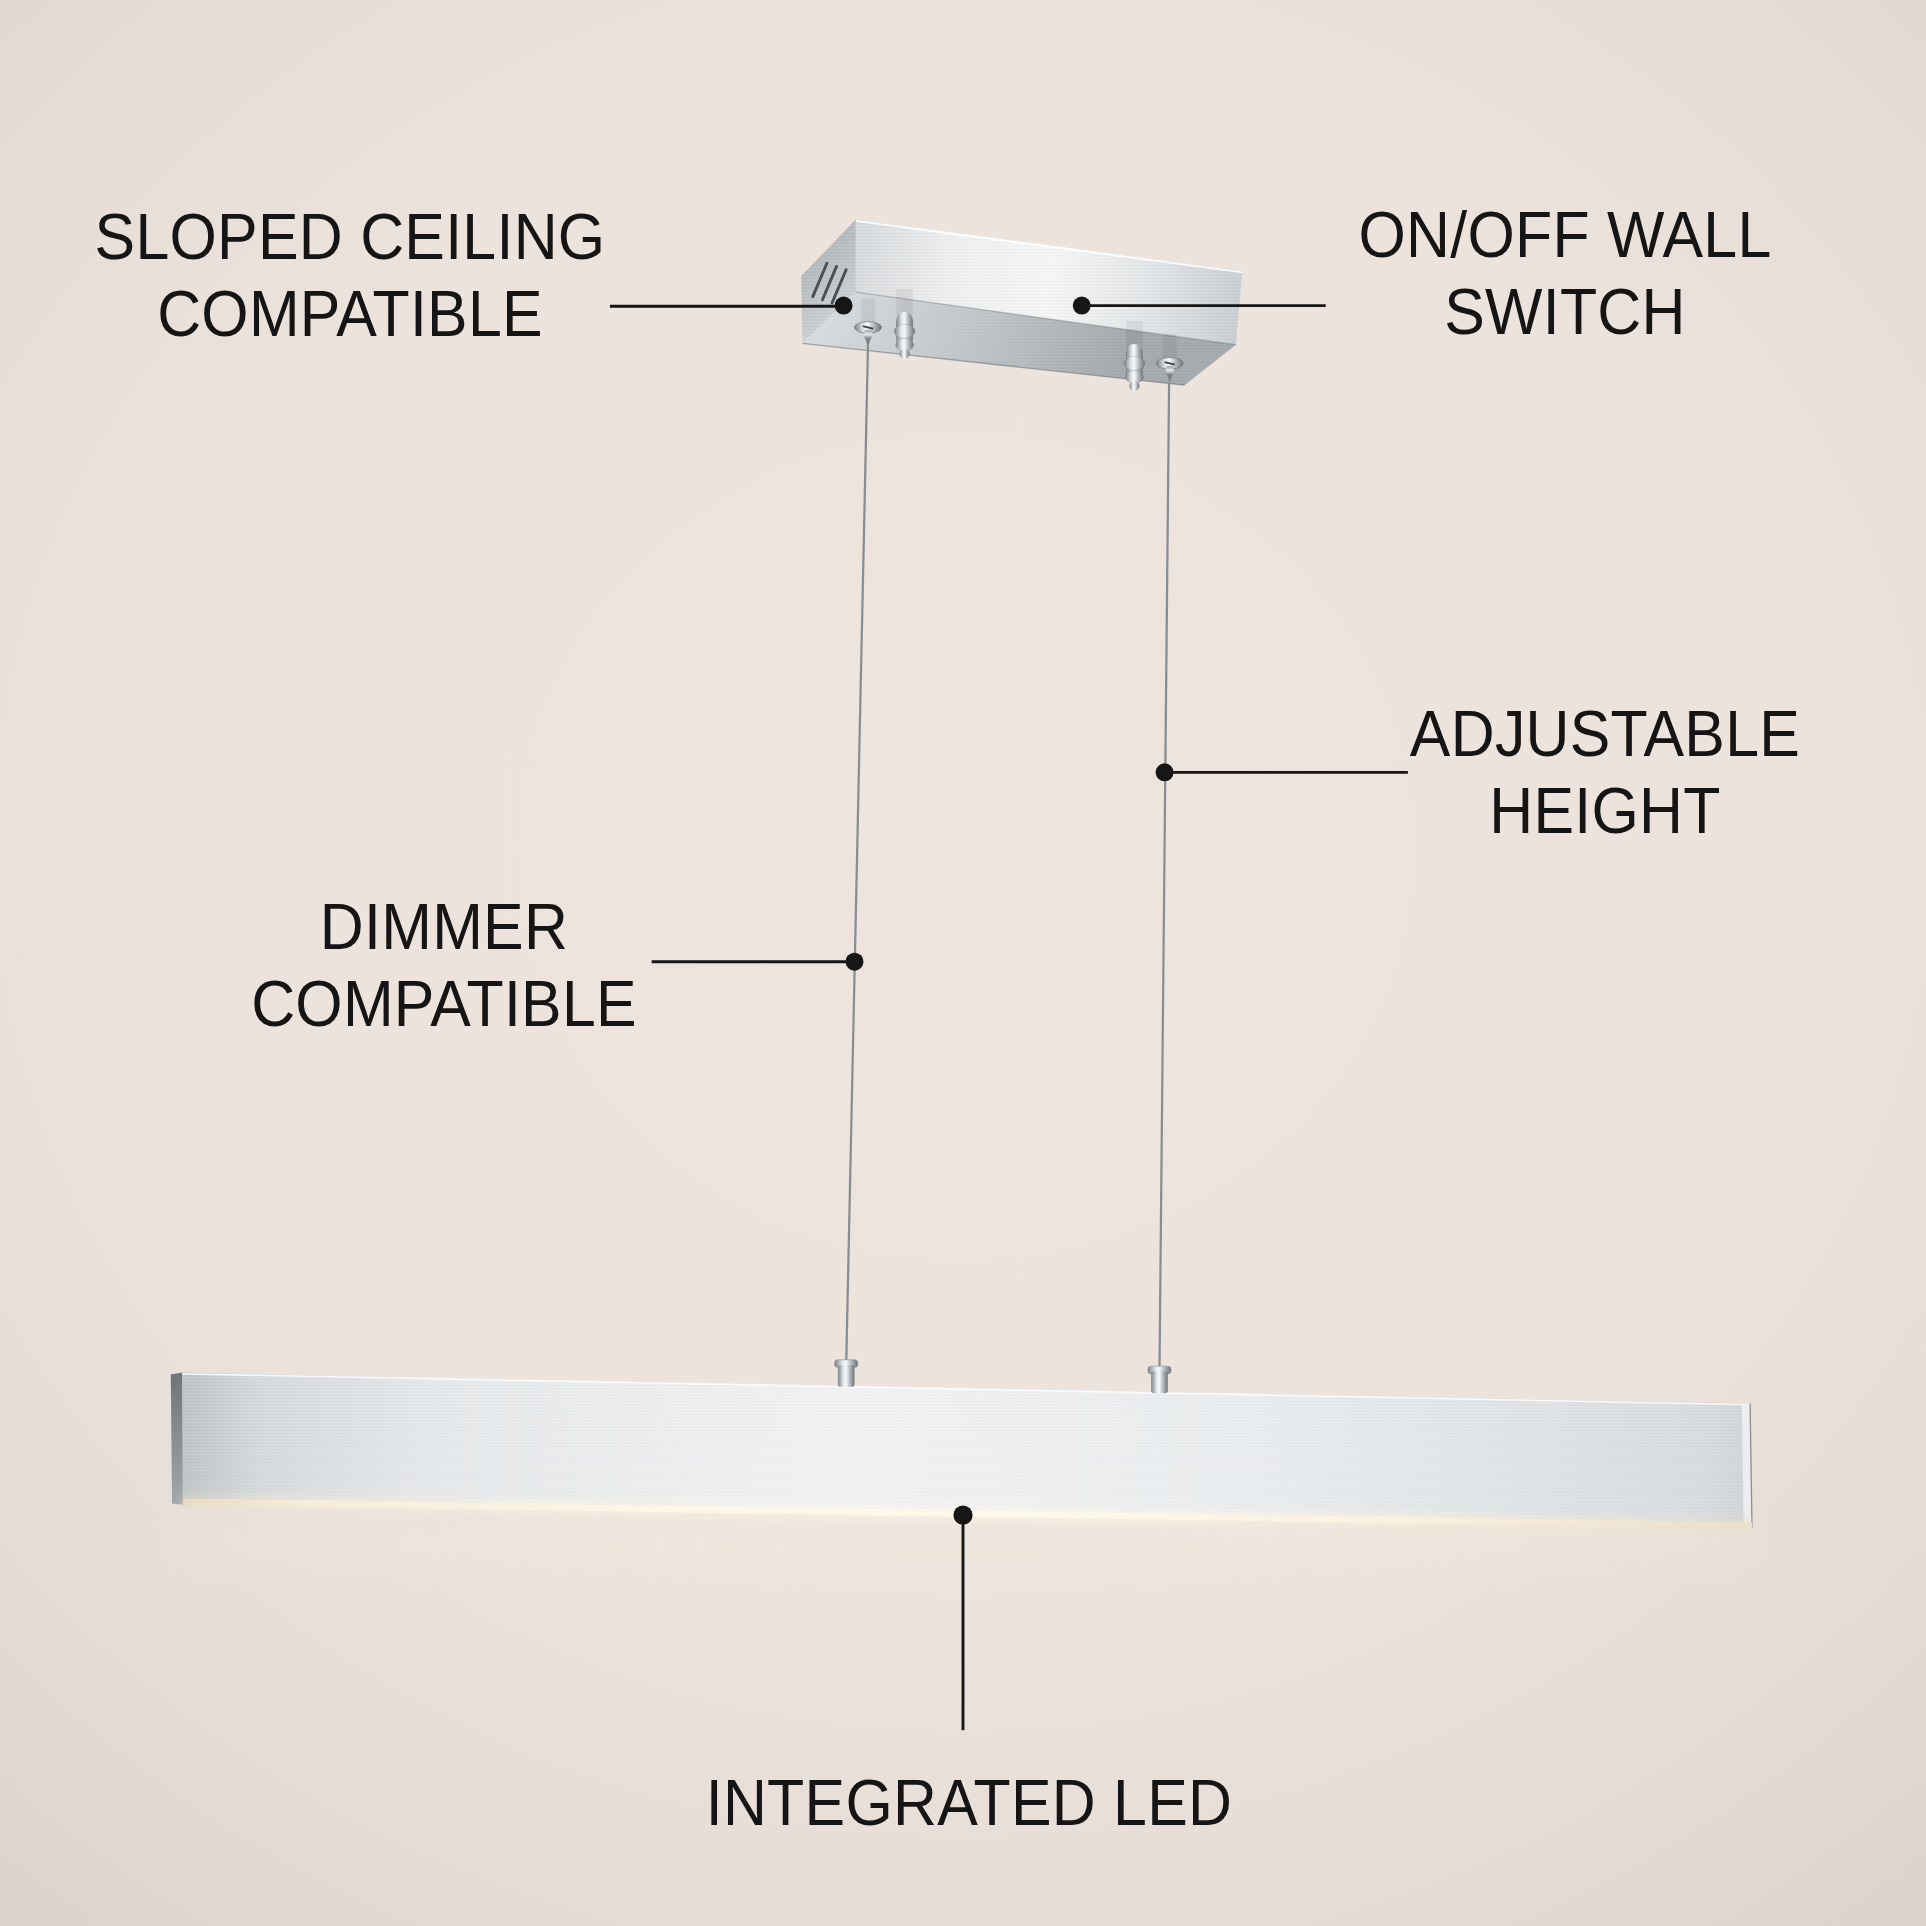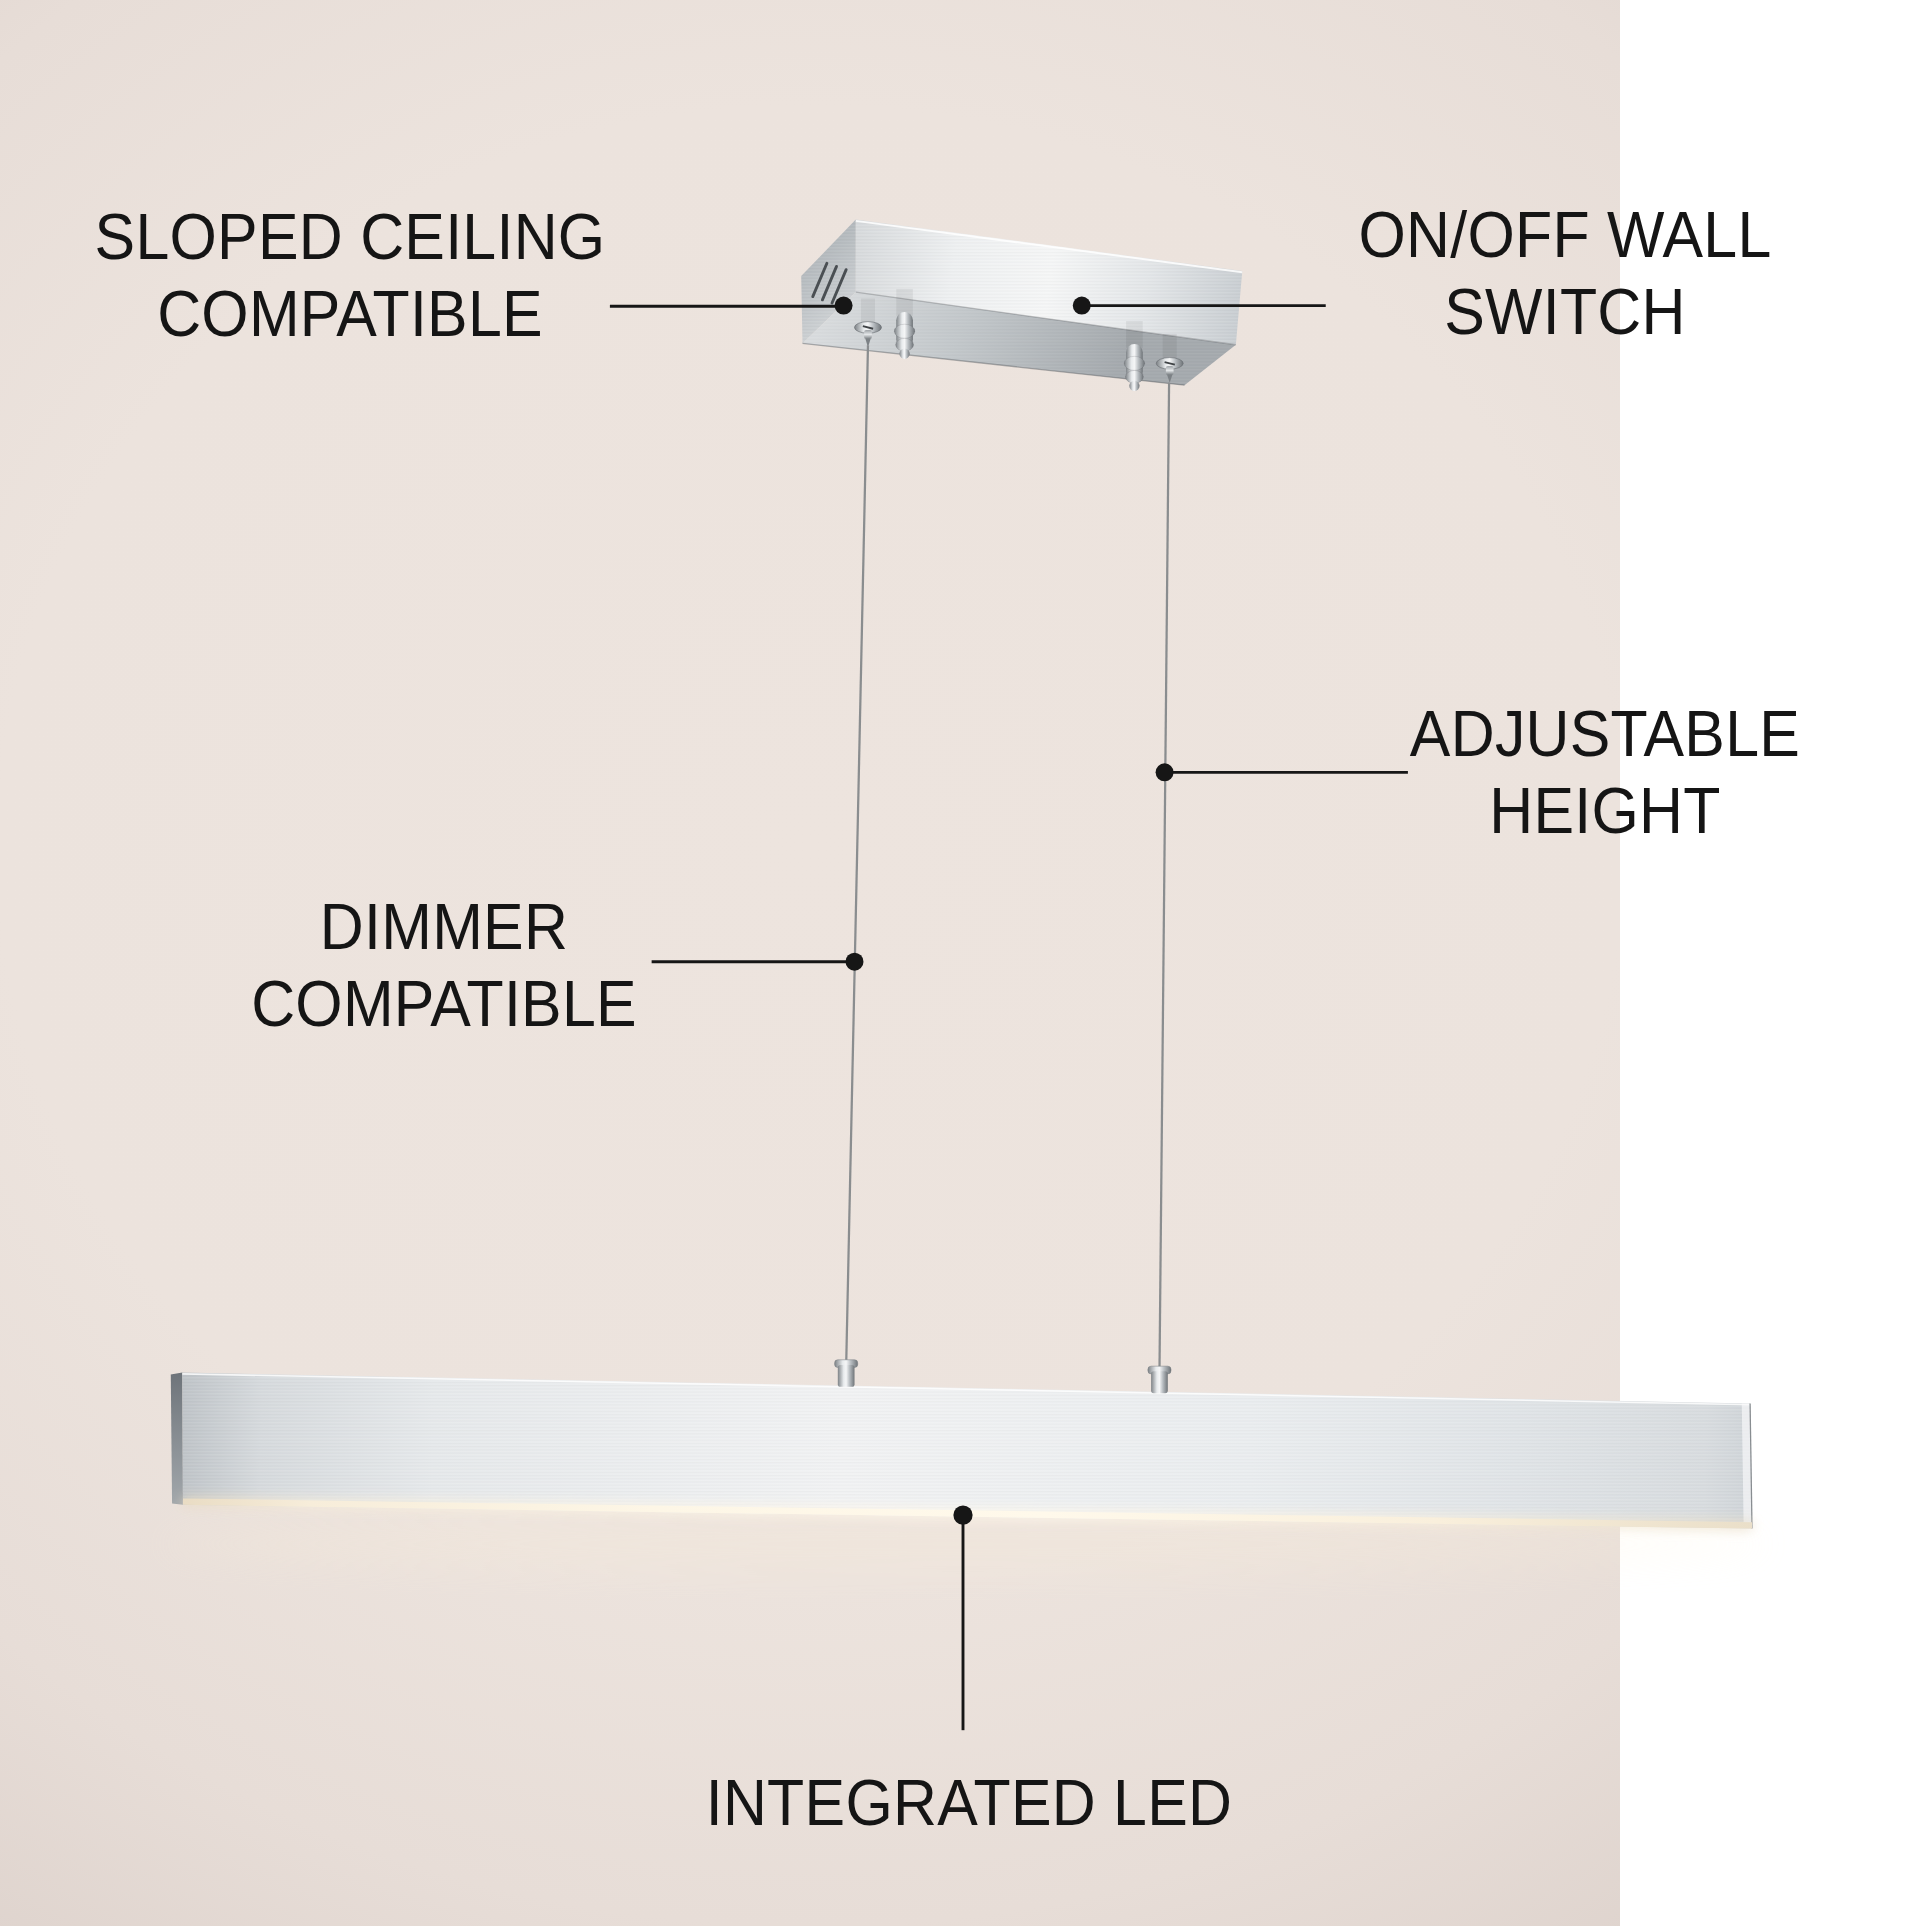--- a/index.html
+++ b/index.html
@@ -1,20 +1,20 @@
 <!DOCTYPE html>
 <html style="font-size:10.3px"><head>
 <meta charset="utf-8">
 <title>Pendant Light Feature Diagram</title>
 <style>
   html, body { margin: 0; padding: 0; }
   body { width: 1926px; height: 1926px; overflow: hidden; }
   .stage {
     position: relative;
-    width: 1620px; height: 1926px;
+    width: 1926px; height: 1926px;
     background:
       radial-gradient(ellipse 1477px 1348px at 50% 44%,
         #ede4de 0%, #ece3dd 55%, #e7ddd7 80%, #ded3cd 100%);
     font-family: "Liberation Sans", sans-serif;
   }
   .fixture-svg { position: absolute; left: 0; top: 0; }
   .label {
     position: absolute;
     color: #151515;
     font-size: 64px;

